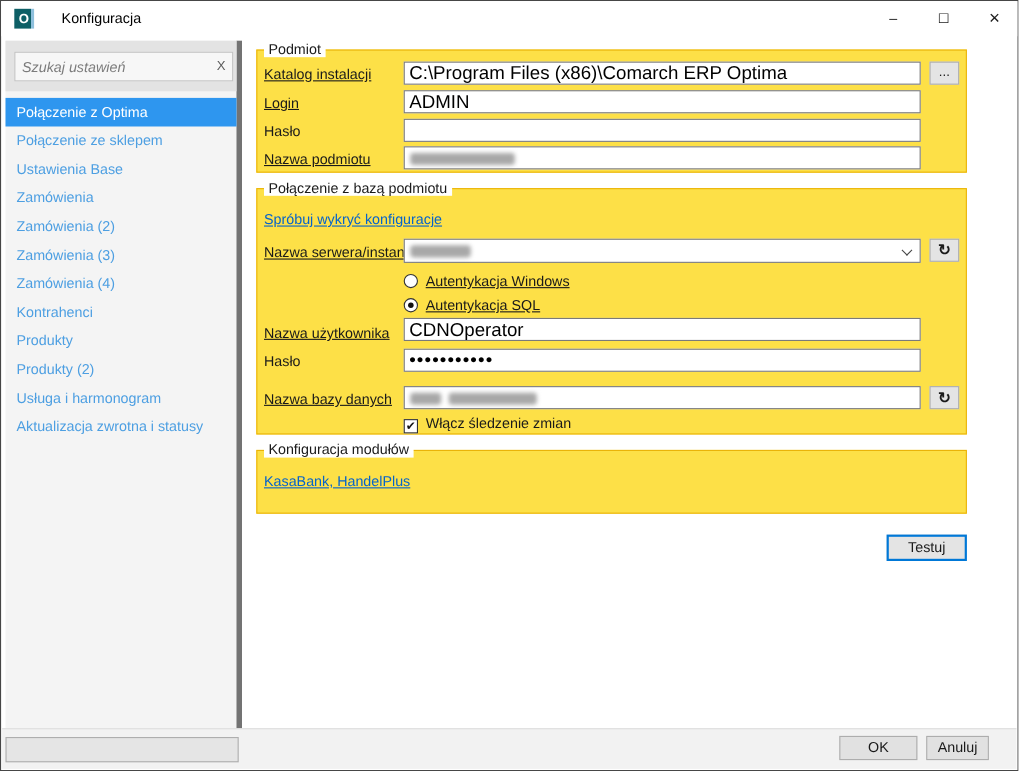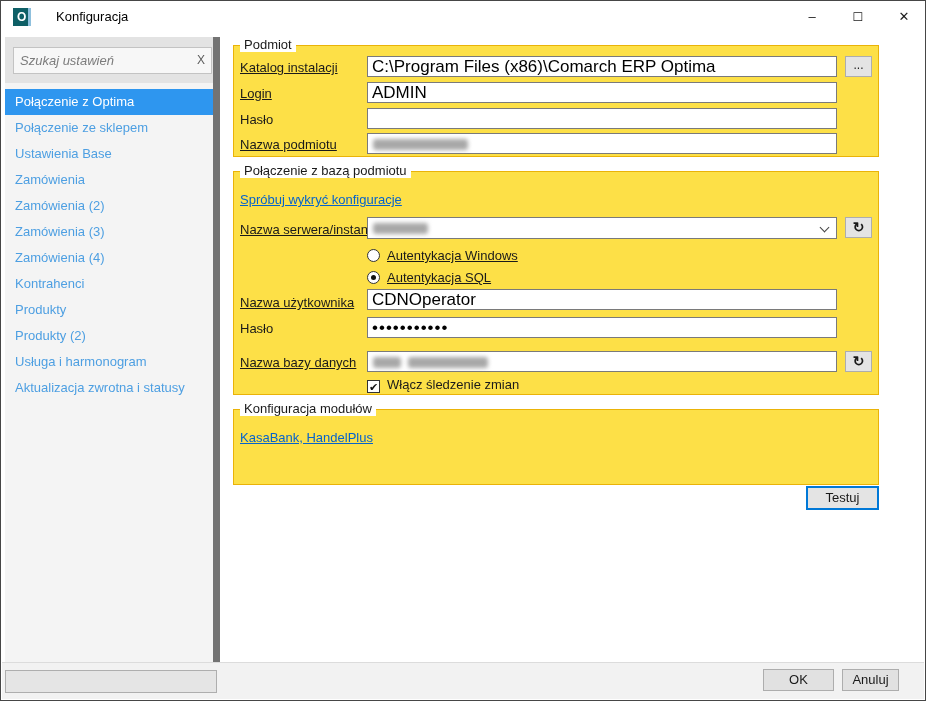--- a/index.html
+++ b/index.html
@@ -22,21 +22,21 @@
   .title-text { position:absolute; left:55px; top:8px; font-size:13px; color:#000; }
   .win-btn {
     position:absolute; top:0; width:46px; height:32px; text-align:center;
     line-height:32px; font-size:13px; color:#1a1a1a; cursor:default;
   }
   .btn-min { left:788px; } .btn-max { left:834px; font-size:12px; } .btn-close { left:880px; }
 
   
   .sidebar {
     position:absolute; left:4px; top:36px; width:215px; height:627px;
-    background:#f4f4f4; border-right:7px solid #737373;
+    background:#f4f4f4; border-right:5px solid #737373;
   }
   .search-area { position:absolute; left:0; top:0; width:100%; height:46px; background:#e3e3e3; }
   .search-box {
     position:absolute; left:8px; top:10px; width:199px; height:27px;
     background:#f7f7f7; border:1px solid #c3c3c3;
   }
   .search-input {
     position:absolute; left:0; top:0; width:176px; height:25px; border:none; outline:none;
     background:transparent; font-family:"Liberation Sans", sans-serif;
     font-size:13px; font-style:italic; color:#6d6d6d; padding:0 6px;
@@ -214,21 +214,21 @@
       <span class="redact" style="left:5px; width:28px;"></span>
       <span class="redact" style="left:40px; width:80px;"></span>
     </div>
     <div class="side-btn refresh-btn" style="top:179px;"><span>↻</span></div>
 
     <div class="check-row" style="top:205px;">
       <span class="check-box">✔</span><span class="check-label">Włącz śledzenie zmian</span>
     </div>
   </div>
 
-  <div class="groupbox" style="left:232px; top:408px; width:646px; height:76px;">
+  <div class="groupbox" style="left:232px; top:408px; width:646px; height:58px;">
     <div class="legend">Konfiguracja modułów</div>
     <div class="bluelink" style="top:20px;">KasaBank, HandelPlus</div>
   </div>
 
   <div class="btn btn-test">Testuj</div>
 
   <div class="bottombar">
     <div class="progress"></div>
     <div class="btn btn-ok">OK</div>
     <div class="btn btn-anuluj">Anuluj</div>

